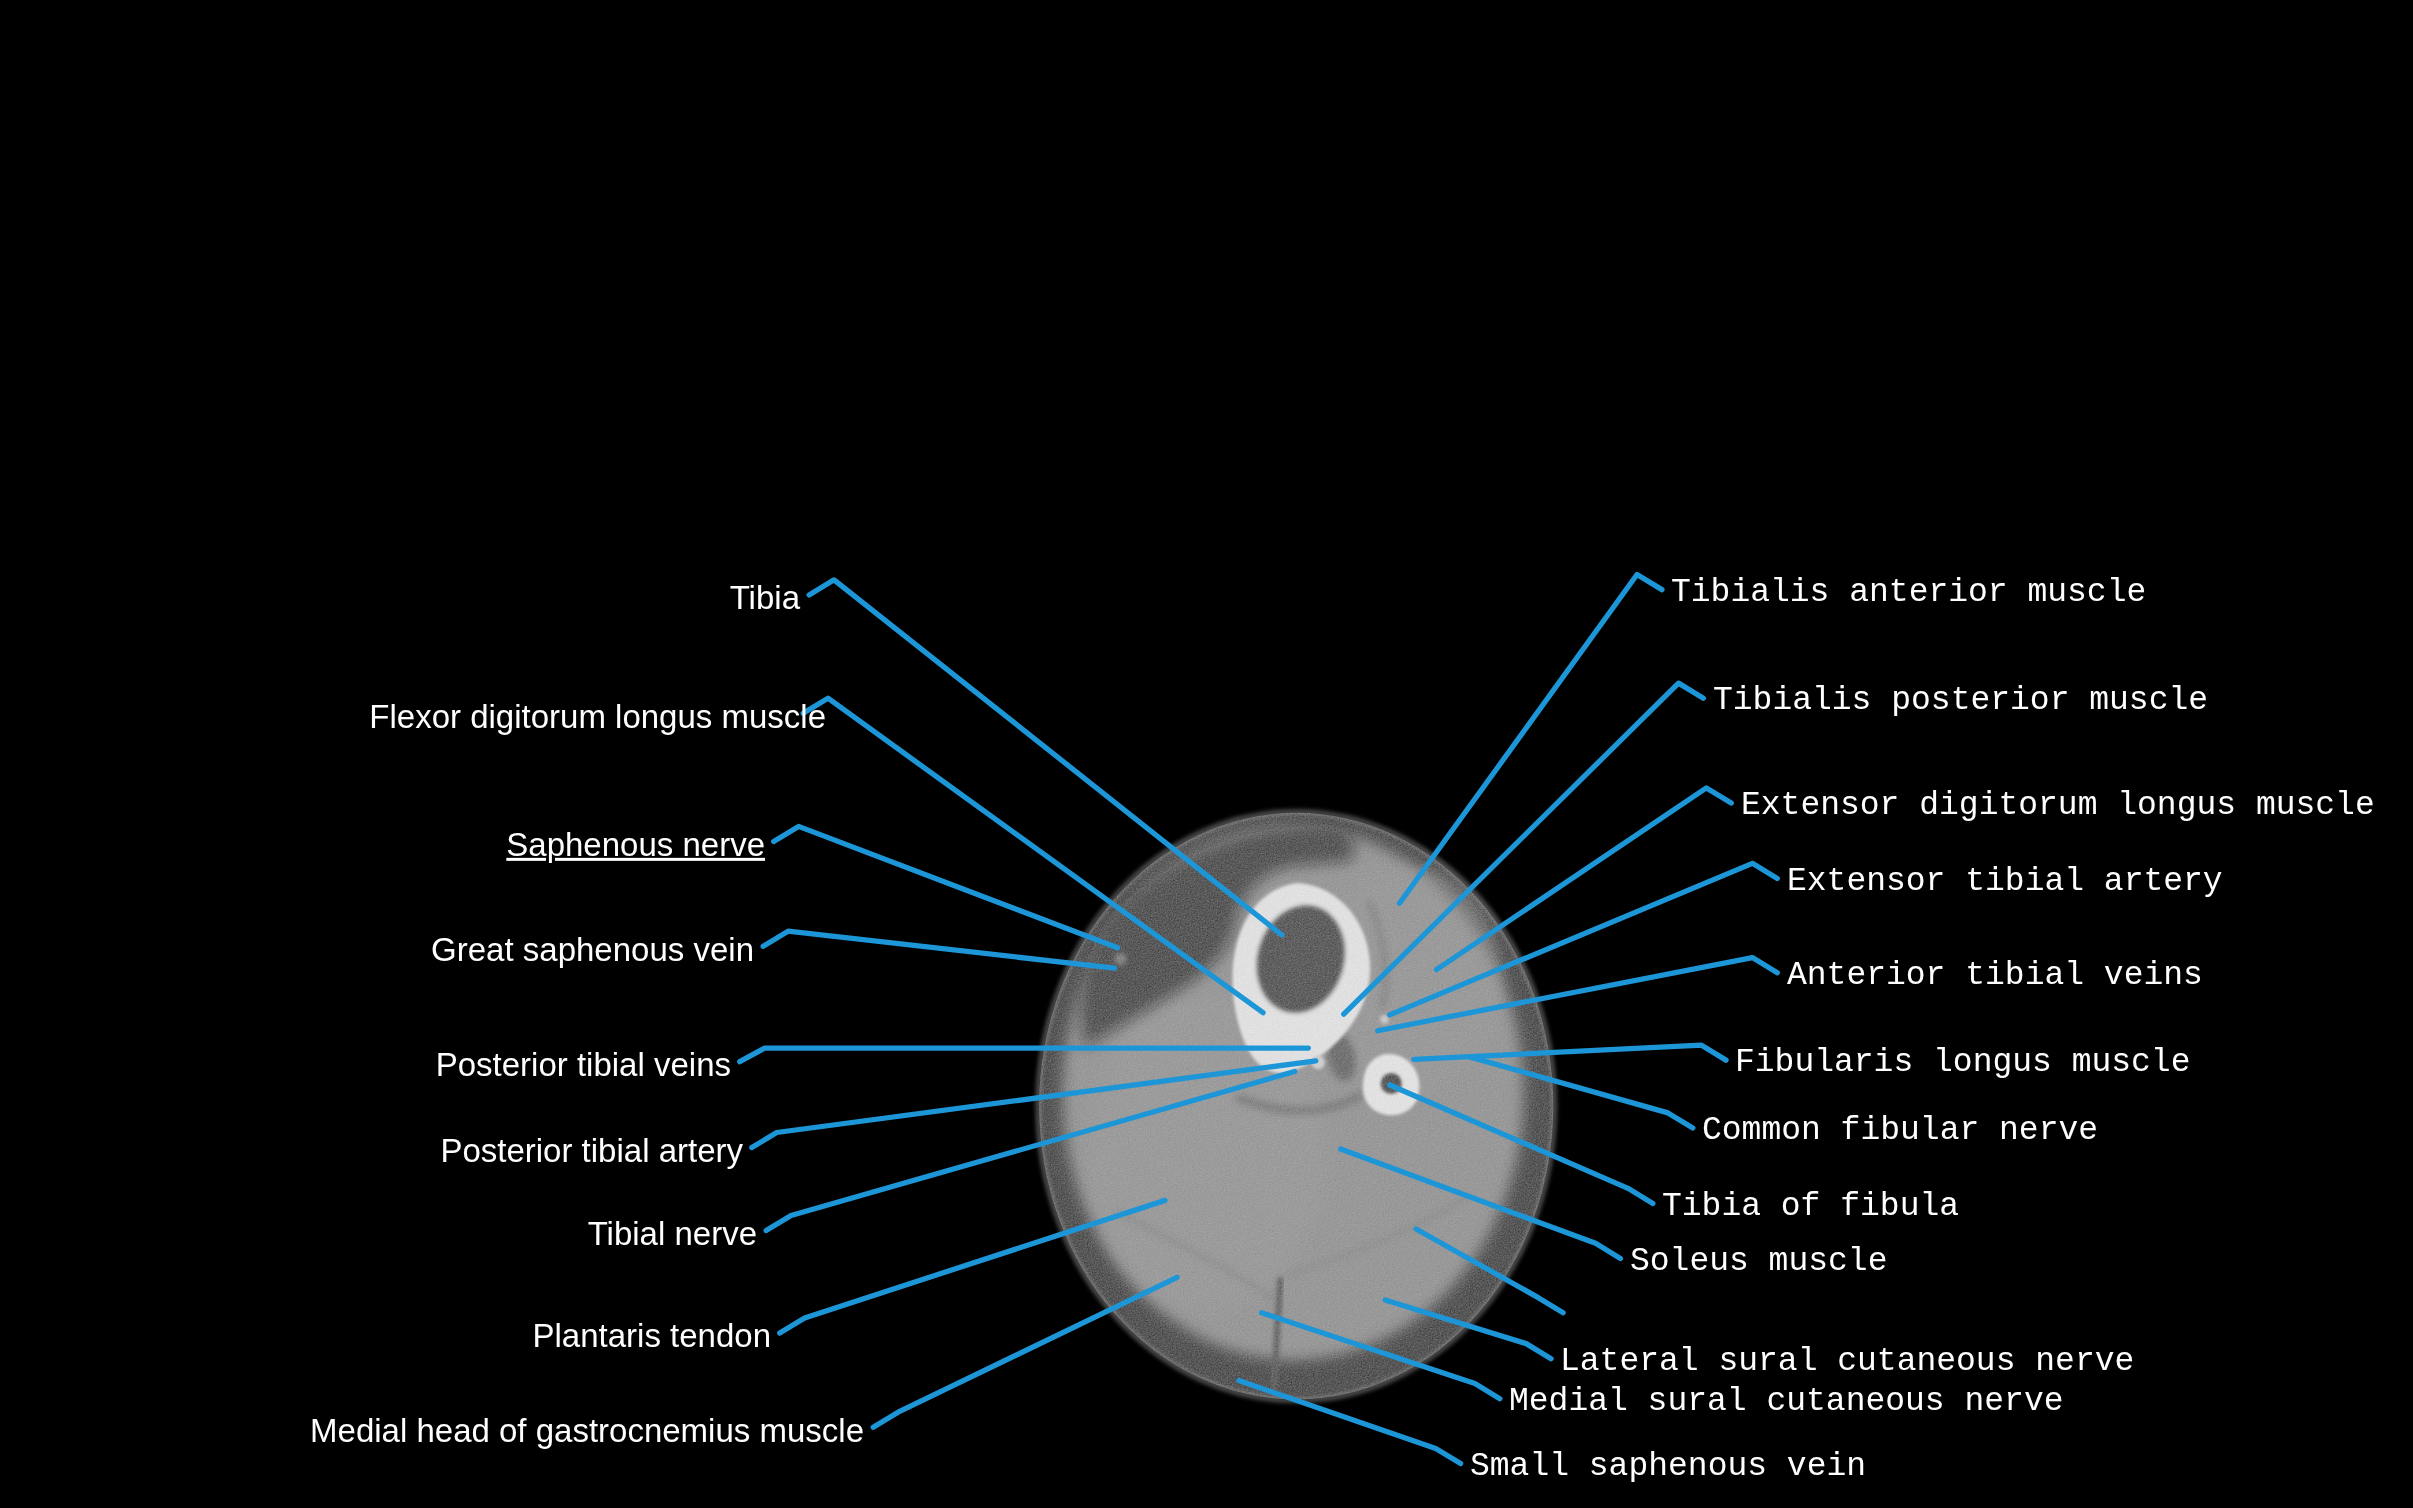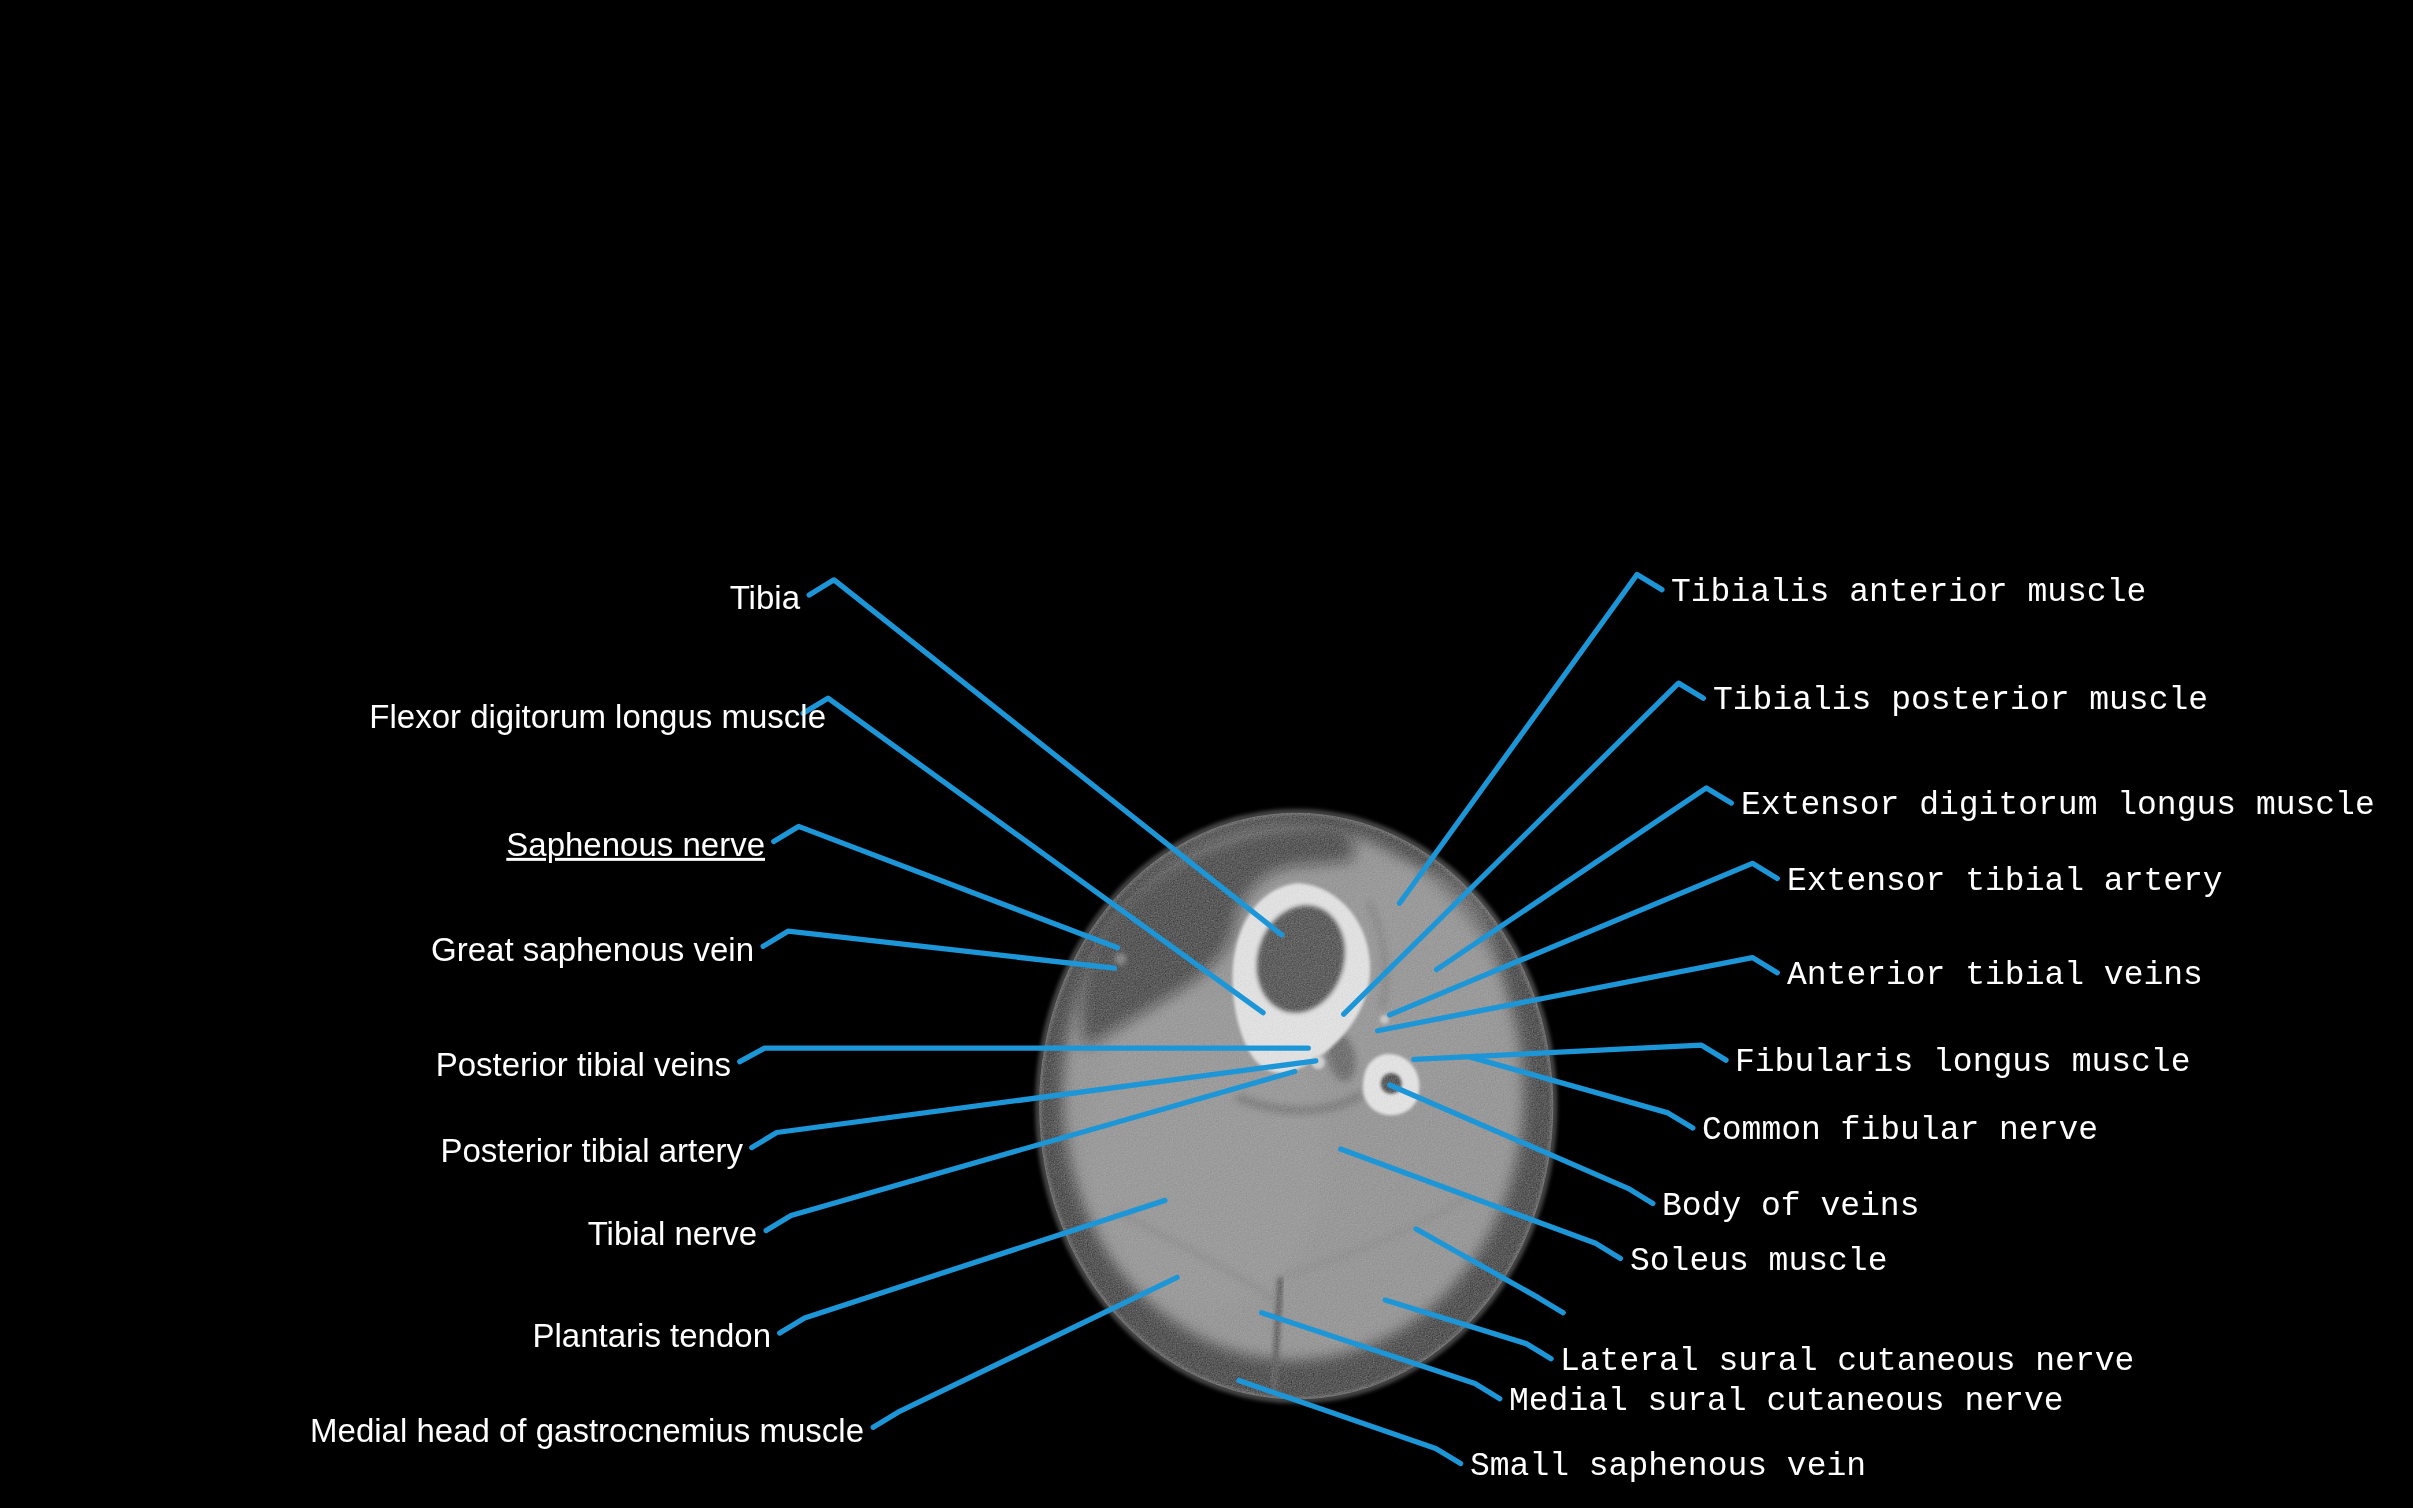--- a/index.html
+++ b/index.html
@@ -146,19 +146,19 @@
     <div class="label left" style="left: 757px; top: 1234px; color: rgb(255, 255, 255);">Tibial nerve</div>
     <div class="label left" style="left: 771px; top: 1336px; color: rgb(255, 255, 255);">Plantaris tendon</div>
     <div class="label left" style="left: 864px; top: 1431px; color: rgb(255, 255, 255);">Medial head of gastrocnemius muscle</div>
     <div class="label right" style="left: 1671px; top: 593px; color: rgb(255, 255, 255);">Tibialis anterior muscle</div>
     <div class="label right" style="left: 1713px; top: 701px; color: rgb(255, 255, 255);">Tibialis posterior muscle</div>
     <div class="label right" style="left: 1741px; top: 806px; color: rgb(255, 255, 255);">Extensor digitorum longus muscle</div>
     <div class="label right" style="left: 1787px; top: 882px; color: rgb(255, 255, 255);">Extensor tibial artery</div>
     <div class="label right" style="left: 1787px; top: 976px; color: rgb(255, 255, 255);">Anterior tibial veins</div>
     <div class="label right" style="left: 1735px; top: 1063px; color: rgb(255, 255, 255);">Fibularis longus muscle</div>
     <div class="label right" style="left: 1702px; top: 1131px; color: rgb(255, 255, 255);">Common fibular nerve</div>
-    <div class="label right" style="left: 1662px; top: 1207px; color: rgb(255, 255, 255);">Body of veins</div>
+    <div class="label right" style="left: 1662px; top: 1207px; color: rgb(255, 255, 255);">Tibia of fibula</div>
     <div class="label right" style="left: 1630px; top: 1262px; color: rgb(255, 255, 255); text-align: right;">Soleus muscle</div>
     <div class="label right" style="left: 1560px; top: 1362px; color: rgb(255, 255, 255);">Lateral sural cutaneous nerve</div>
     <div class="label right" style="left: 1509px; top: 1402px; color: rgb(255, 255, 255);">Medial sural cutaneous nerve</div>
     <div class="label right" style="left: 1470px; top: 1467px; color: rgb(255, 255, 255);">Small saphenous vein</div>
   </div>
 
 
 </body></html>

